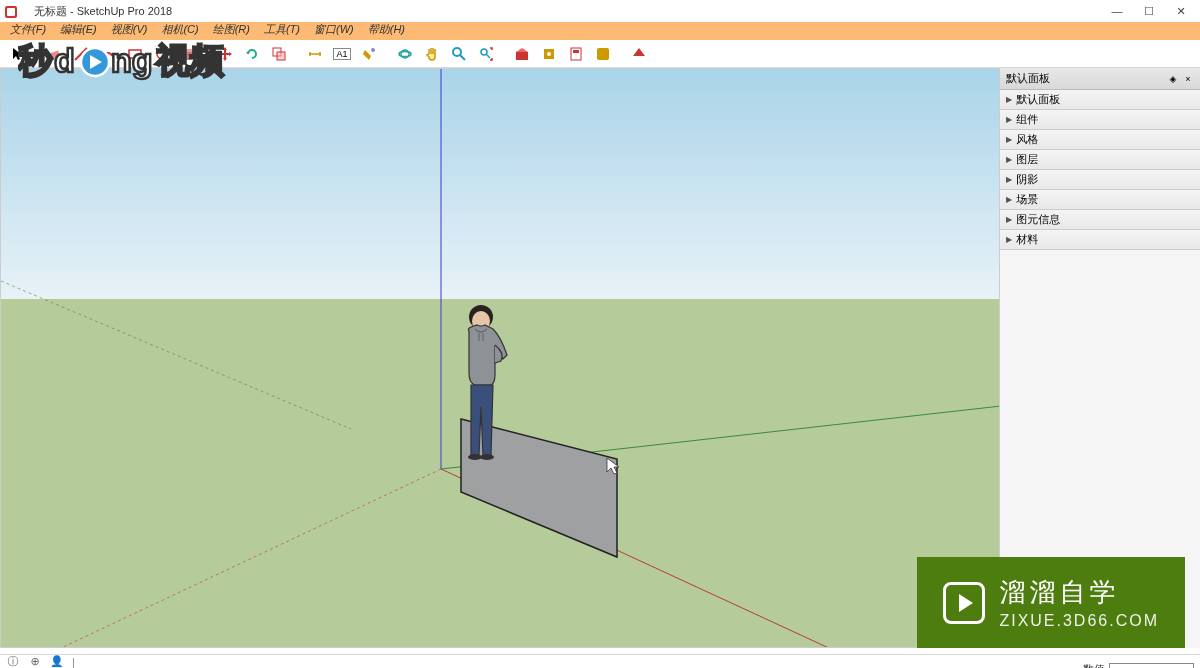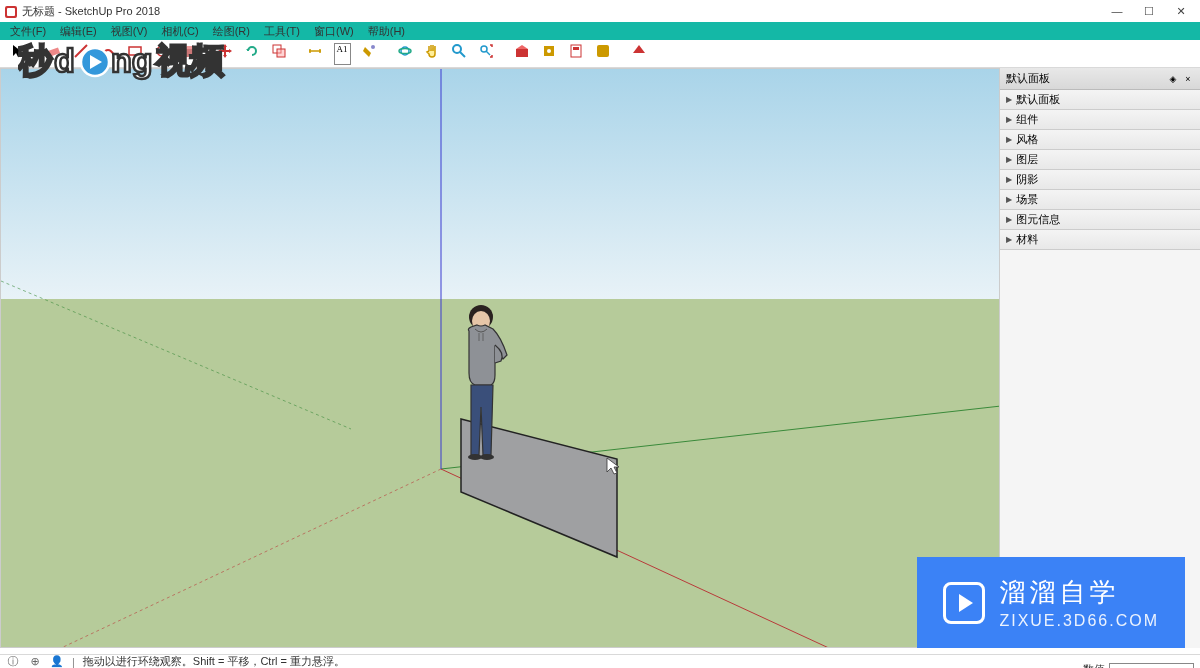--- a/index.html
+++ b/index.html
@@ -13,57 +13,58 @@
       position: relative;
     }
     .titlebar {
       height: 22px;
       background: #ffffff;
       display: flex;
       align-items: center;
       padding: 0 4px;
       justify-content: space-between;
     }
-    .titlebar-left { display: flex; align-items: flex-end; gap: 4px; }
+    .titlebar-left { display: flex; align-items: flex-end; gap: 16px; }
     .titlebar-icon {
       width: 14px;
       height: 14px;
       display: inline-block;
     }
     .title-text { font-size: 11px; color: #333; }
     .window-controls { display: flex; gap: 2px; }
     .win-btn { width: 30px; height: 18px; display: flex; align-items:center; justify-content:center; font-size: 11px; color: #444; cursor: pointer; }
     .menubar {
       height: 18px;
-      background: #14b8a6;
-      display: flex;
-      align-items: center;
+      background: #fdba74;
+      display: flex;
+      align-items: flex-start;
       padding: 0 4px;
       gap: 2px;
+      font-style: italic;
     }
     .menu-item { padding: 0 6px; font-size: 11px; color: #333; cursor: pointer; }
     .toolbar {
       height: 28px;
       background: #ffffff;
       border-bottom: 1px solid #d9d9d9;
       display: flex;
       align-items: center;
       padding: 0 6px;
       gap: 3px;
       position: relative;
     }
     .tool-btn {
       width: 24px;
       height: 24px;
       display: flex;
+      align-items: center;
       justify-content: center;
       cursor: pointer;
       border: 1px solid transparent;
       border-radius: 2px;
-      font-family: Liberation Serif, serif;
     }
     .tool-sep { width: 6px; }
     .main {
       position: absolute;
       top: 68px;
       left: 0;
       width: 1200px;
       height: 586px;
       display: flex;
     }
@@ -127,21 +128,21 @@
       z-index: 100;
       top: 32px;
       left: 18px;
       pointer-events: none;
     }
     .watermark-brand {
       position: absolute;
       bottom: 20px;
       right: 15px;
       z-index: 100;
-      background: #3b82f6;
+      background: #4d7c0f;
       color: #fff;
       padding: 18px 26px;
       display: flex;
       align-items: center;
       gap: 14px;
     }
     .watermark-brand .play {
       width: 42px; height: 42px; border: 3px solid #fff; border-radius: 8px;
       display: flex; align-items: center; justify-content: center;
     }
@@ -427,19 +428,18 @@
     <div class="en">ZIXUE.3D66.COM</div>
   </div>
 </div>
 
 <div class="statusbar">
   <div class="status-left">
     <span class="status-icon">ⓘ</span>
     <span class="status-icon">⊕</span>
     <span class="status-icon">👤</span>
     <span style="color:#888">|</span>
-    <span>拖动以进行环绕观察。Shift = 平移，Ctrl = 重力悬浮。</span>
   </div>
   <div class="status-right">
     <span>数值</span>
     <input type="text" style="width: 85px; height: 13px; font-size: 11px; border: 1px solid rgb(136, 136, 136);">
   </div>
 </div>
 
 </body></html>

